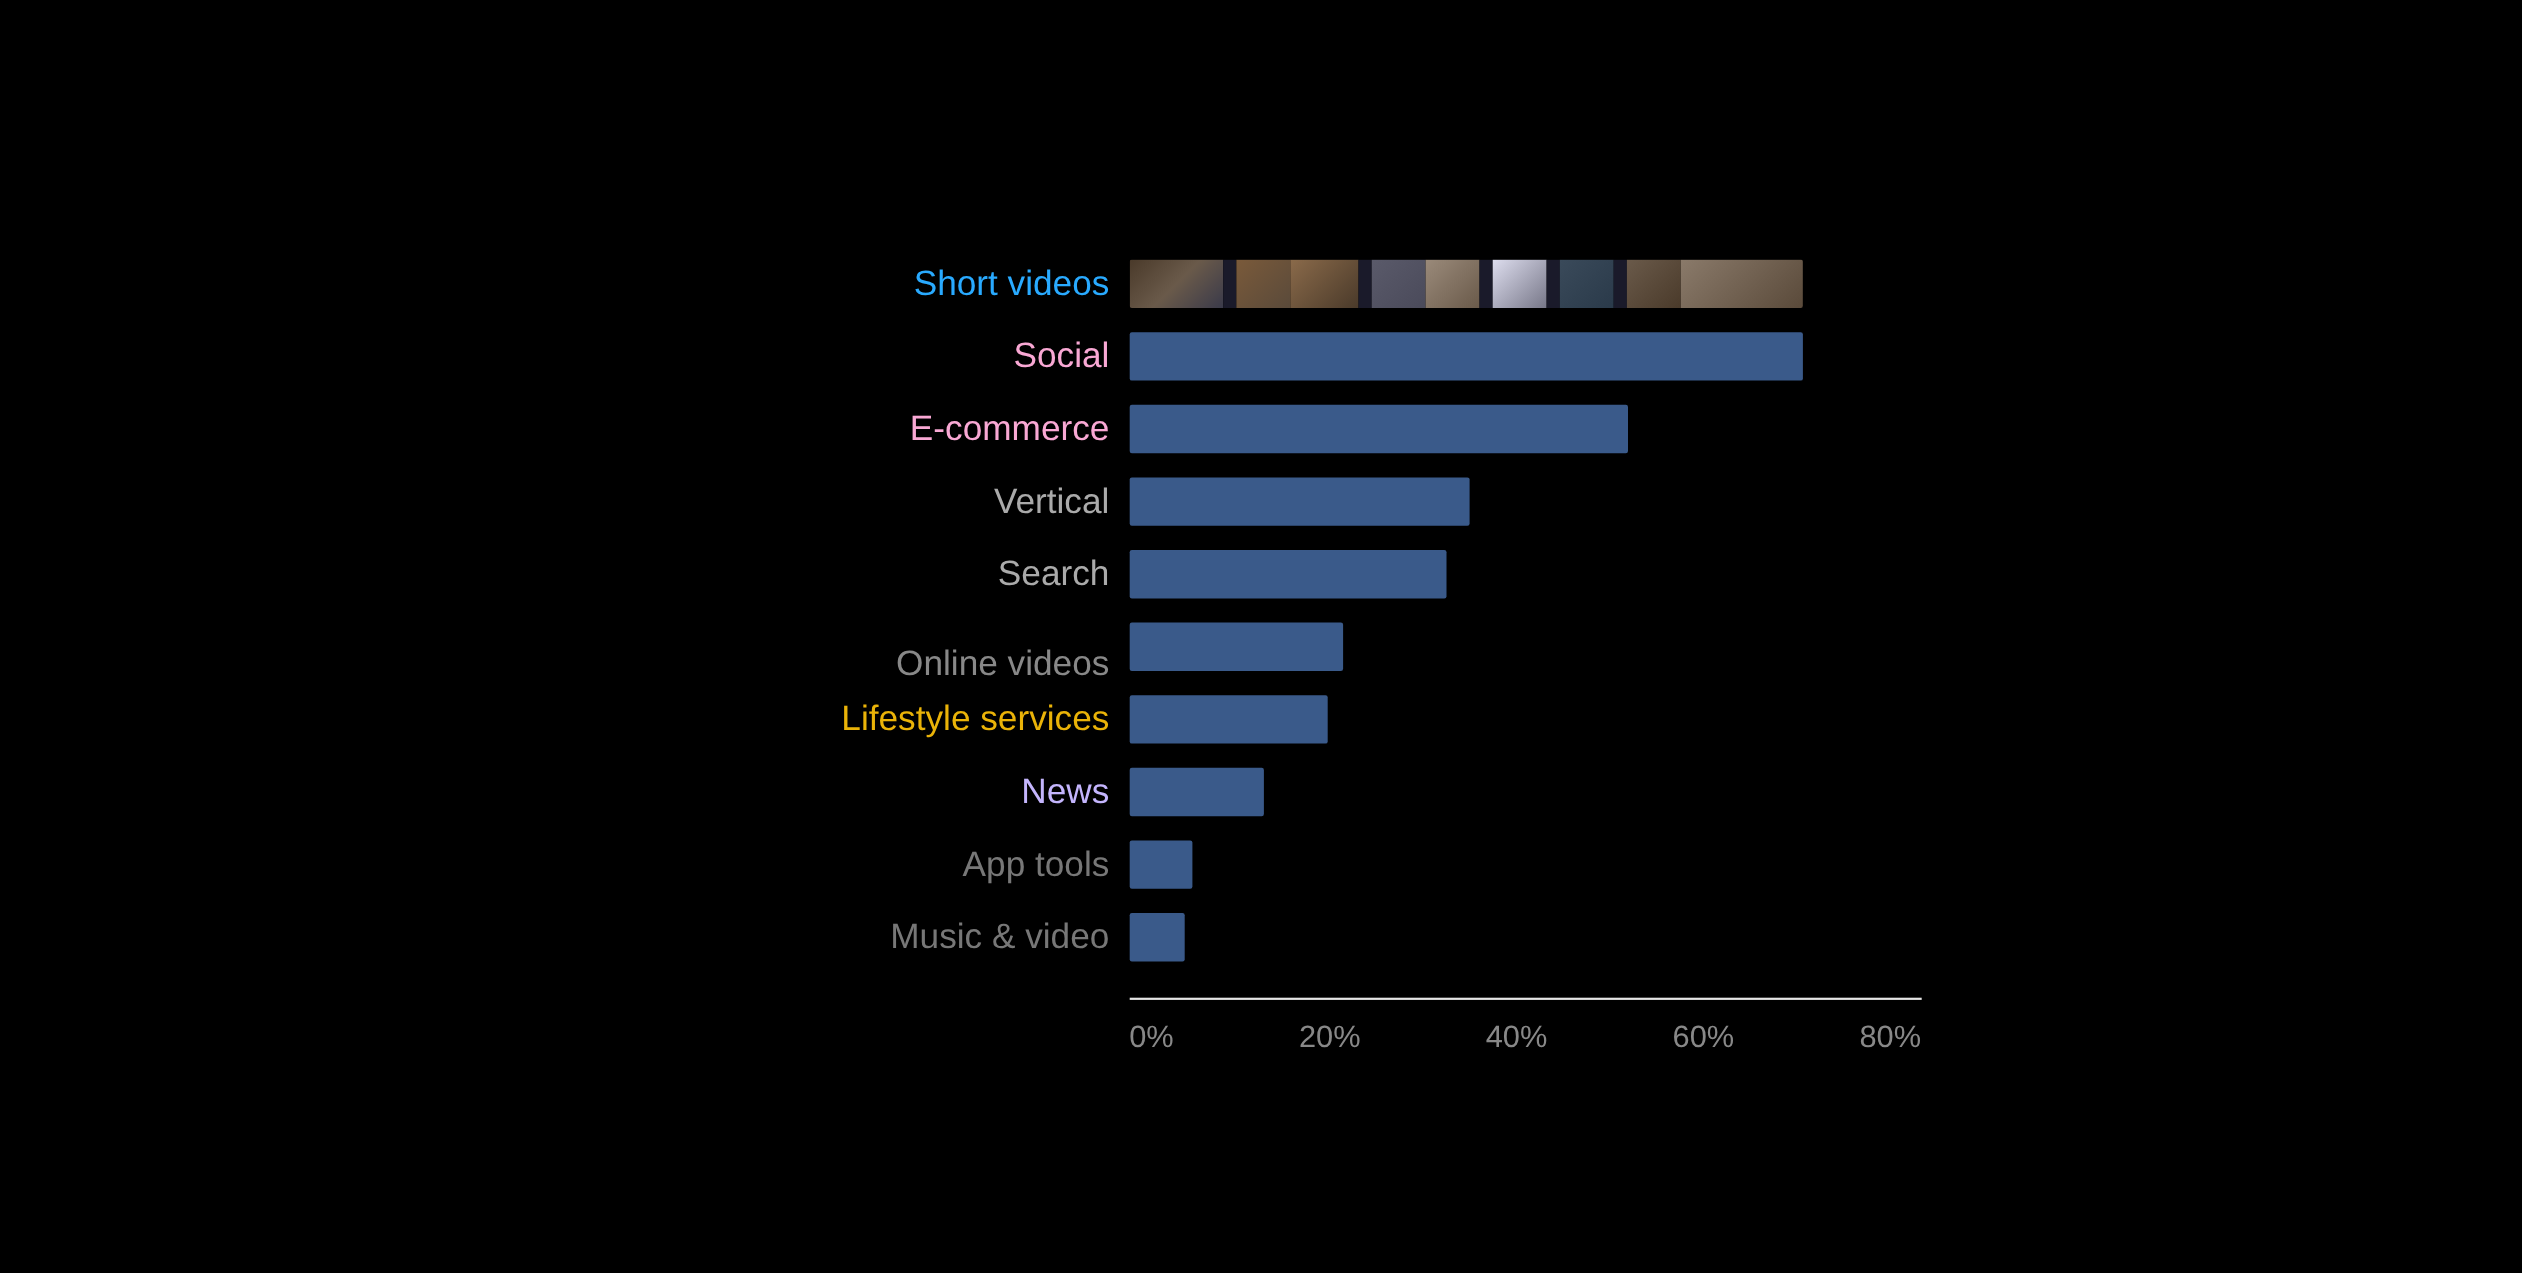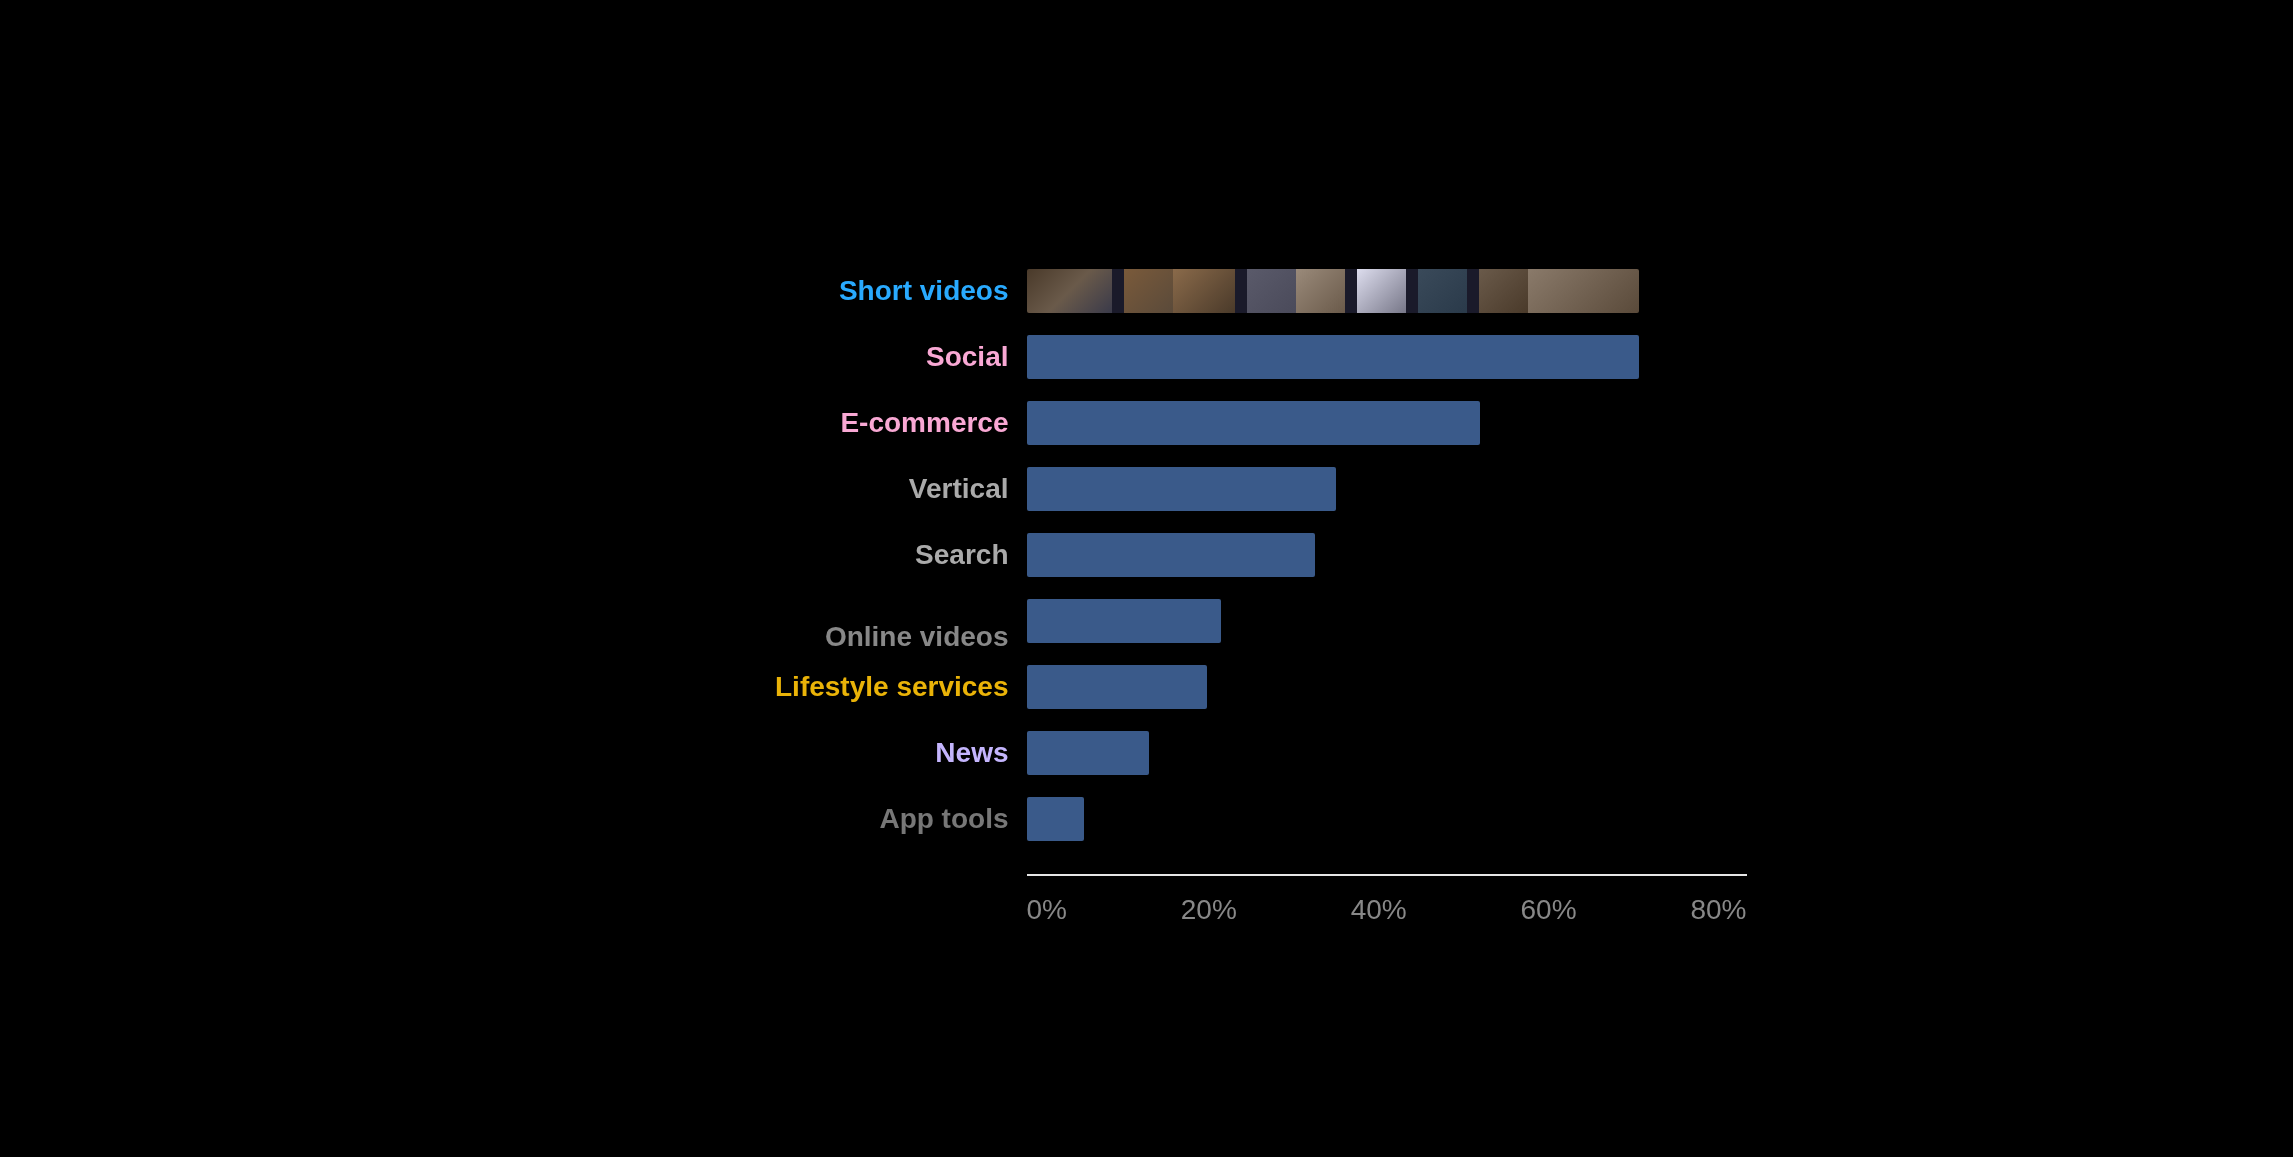--- a/index.html
+++ b/index.html
@@ -25,22 +25,22 @@
       display: flex;
       align-items: center;
       margin-bottom: 8px;
       height: 58px;
     }
 
     .label {
       width: 480px;
       text-align: right;
       padding-right: 18px;
-      font-size: 28px;
-      font-weight: 700;
+      font-size: 32px;
+      font-weight: 400;
       color: #888;
       flex-shrink: 0;
     }
 
     .label.highlight {
       color: #29aaff;
     }
 
     .label.bright {
       color: #f9a8d4;
@@ -195,20 +195,26 @@
     </div>
   </div>
 
   <div class="chart-row">
     <div class="label" style="color:#777;">App tools</div>
     <div class="bar-area">
       <div class="bar" style="width: 8%;"></div>
     </div>
   </div>
 
+  <div class="chart-row">
+    <div class="label" style="color:#777;">Music &amp; video</div>
+    <div class="bar-area">
+      <div class="bar" style="width: 7%;"></div>
+    </div>
+  </div>
 
   <div class="x-axis-line"></div>
 
   <div class="x-labels">
     <span class="x-label">0%</span>
     <span class="x-label">20%</span>
     <span class="x-label">40%</span>
     <span class="x-label">60%</span>
     <span class="x-label">80%</span>
   </div>

